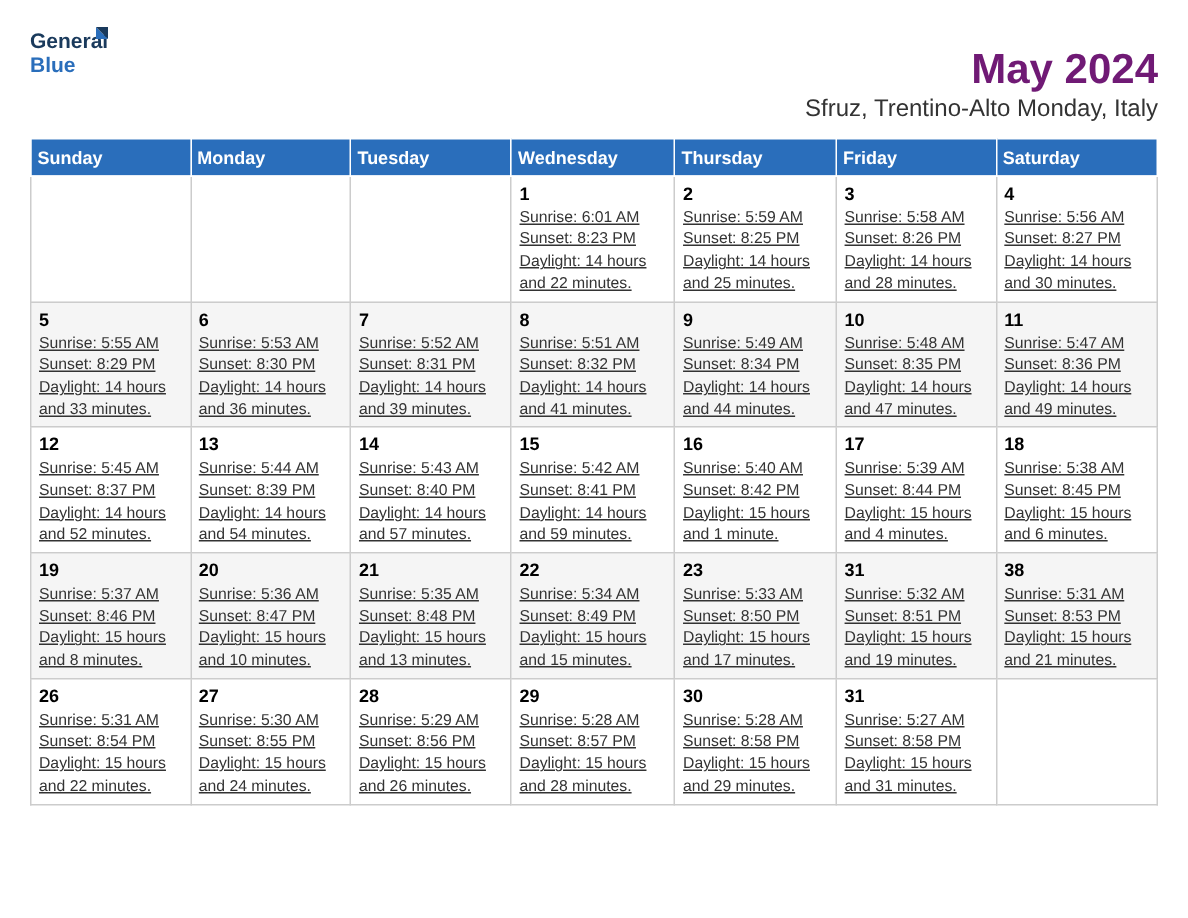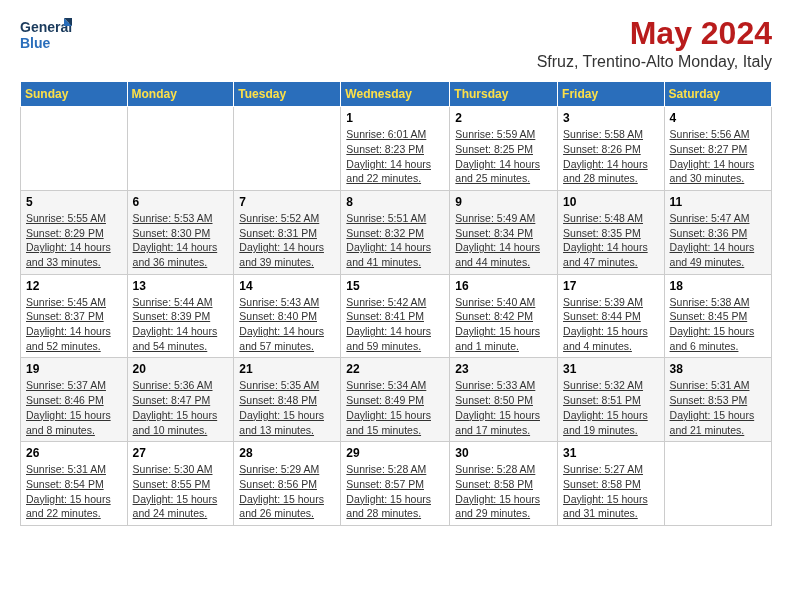--- a/index.html
+++ b/index.html
@@ -22,38 +22,39 @@
     }
     .logo {
       display: flex;
       align-items: center;
       gap: 4px;
     }
     .title-block {
       text-align: right;
     }
     .main-title {
-      font-size: 32px;
+      font-size: 28px;
       font-weight: bold;
-      color: #b91c1c;
+      color: #701a75;
       line-height: 1.1;
+      margin-top: 15px;
     }
     .subtitle {
       font-size: 16px;
       color: #333;
       margin-top: 2px;
     }
     .calendar {
       width: 100%;
       border-collapse: collapse;
       font-size: 11px;
     }
     .calendar thead th {
       background-color: #2a6ebb;
-      color: #fde047;
+      color: #ffffff;
       padding: 5px 4px;
       text-align: left;
       font-size: 12px;
       font-weight: bold;
       border: 1px solid #fff;
     }
     .calendar tbody td {
       border: 1px solid #ccc;
       vertical-align: top;
       padding: 4px 5px;

